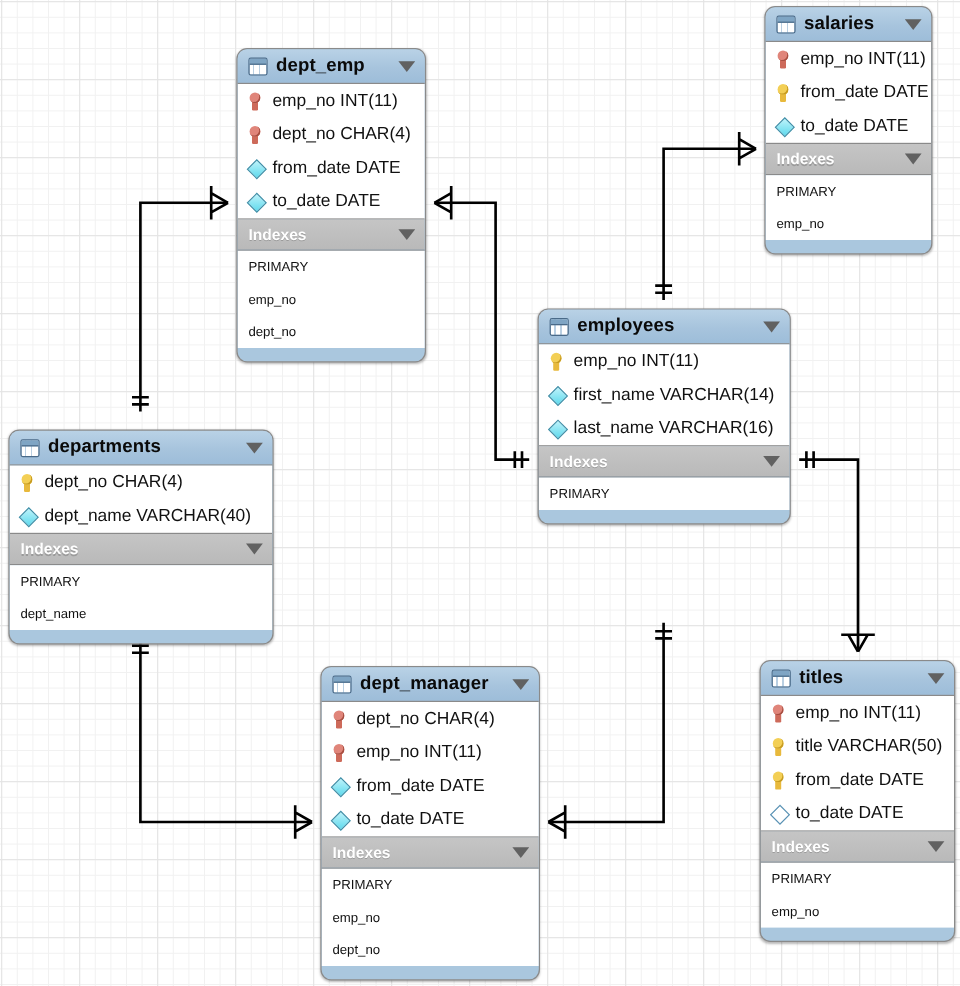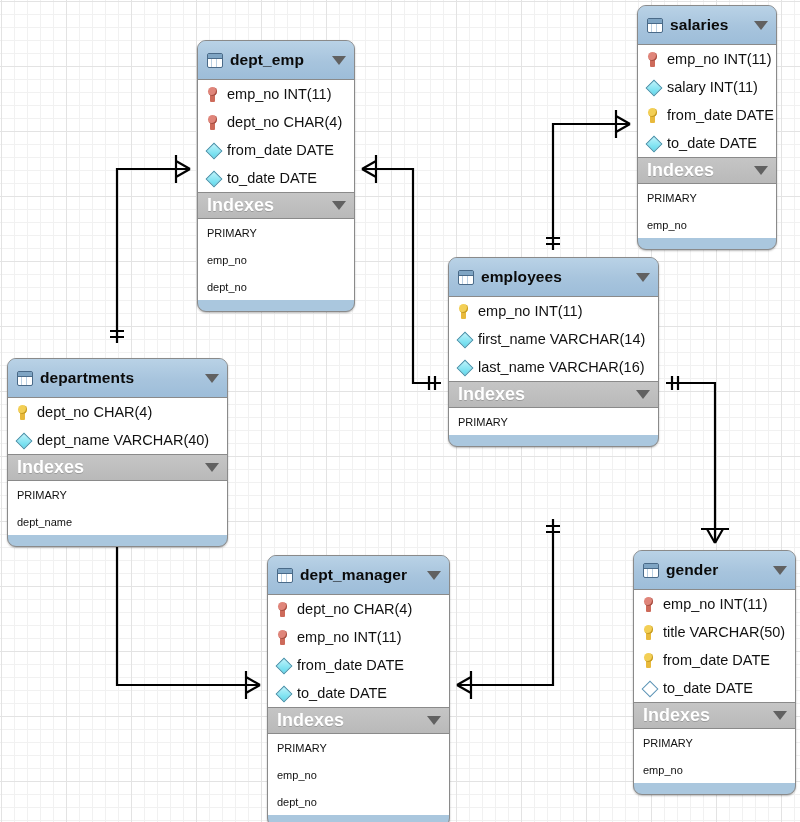--- a/index.html
+++ b/index.html
@@ -40,21 +40,21 @@
   .tbl {
     position: absolute;
     background: #aac7de;
     border: 1px solid #8a8a8a;
     border-radius: 9px;
     box-shadow: 0 1px 2px rgba(0,0,0,.28);
     overflow: hidden;
     padding-bottom: 11px;           
   }
   .tbl-header {
-    height: 39px;
+    height: 29px;
     display: flex; align-items: center;
     gap: 7px;
     padding: 0 8px 0 9px;
     background: linear-gradient(to bottom, #b9d2e6 0%, #a7c4dd 55%, #9dbdd9 100%);
     border-bottom: 1px solid #8a8a8a;
   }
   .tbl-title {
     flex: 1;
     font-size: 15.5px; font-weight: bold; color: #0a0a0a;
     letter-spacing: .1px;
@@ -122,21 +122,21 @@
 
   
   .idx-header {
     height: 26px;
     display:flex; align-items:center;
     padding: 0 8px 0 9px;
     background: linear-gradient(to bottom,#c5c5c5 0%, #b9b9b9 100%);
     border-bottom: 1px solid #8a8a8a;
   }
   .idx-title {
-    flex:1; font-size:18px; font-weight:bold; color:#ffffff;
+    flex:1; font-size:13px; font-weight:bold; color:#ffffff;
     text-shadow: 0 1px 0 rgba(0,0,0,.18);
   }
   .idx-header .caret { border-top-color:#616161; }
   .idx-list { background:#ffffff; }
   .idx {
     height: 27px; display:flex; align-items:center;
     padding: 0 8px 0 9px;
     font-size:11px; color:#111; white-space:nowrap;
   }
 </style>
@@ -235,24 +235,20 @@
           <span class="tbl-icon"></span>
           <span class="tbl-title">salaries</span>
           <span class="caret"></span>
         </div>
         <div class="cols">
           <div class="col">
             <span class="gl key fk"></span>
             <span>emp_no INT(11)</span>
           </div>
           <div class="col">
-            <span class="gl dia filled"></span>
-            <span>salary INT(11)</span>
-          </div>
-          <div class="col">
             <span class="gl key pk"></span>
             <span>from_date DATE</span>
           </div>
           <div class="col">
             <span class="gl dia filled"></span>
             <span>to_date DATE</span>
           </div>
         </div>
         <div class="idx-header">
           <span class="idx-title">Indexes</span>
@@ -362,21 +358,21 @@
             <span>emp_no</span>
           </div>
           <div class="idx">
             <span>dept_no</span>
           </div>
         </div>
       </div>
       <div class="tbl" style="left: 633px; top: 550px; width: 163px;">
         <div class="tbl-header">
           <span class="tbl-icon"></span>
-          <span class="tbl-title">gender</span>
+          <span class="tbl-title">titles</span>
           <span class="caret"></span>
         </div>
         <div class="cols">
           <div class="col">
             <span class="gl key fk"></span>
             <span>emp_no INT(11)</span>
           </div>
           <div class="col">
             <span class="gl key pk"></span>
             <span>title VARCHAR(50)</span>

